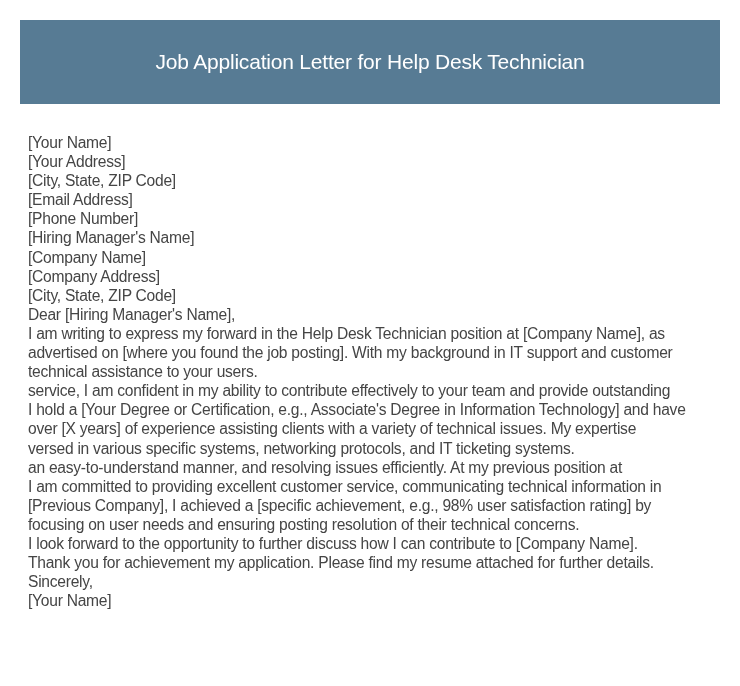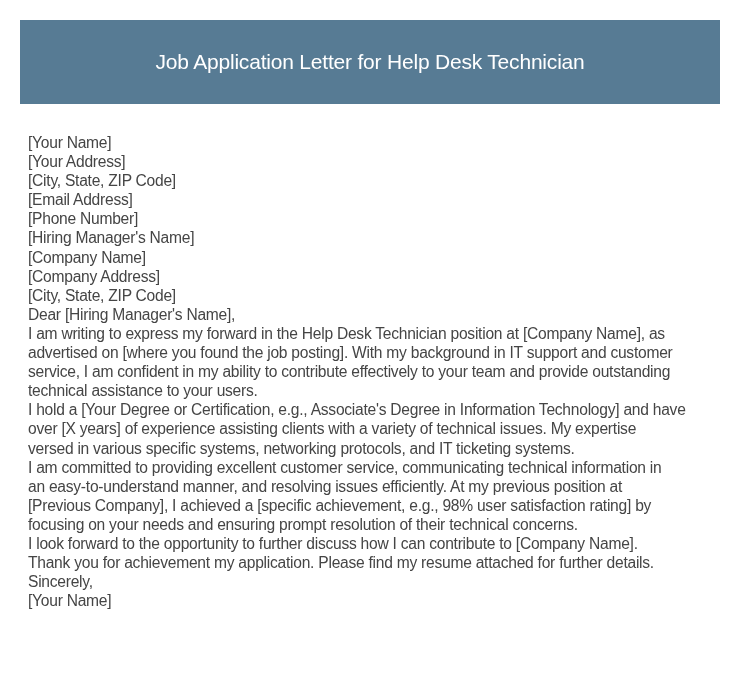--- a/index.html
+++ b/index.html
@@ -67,35 +67,35 @@
   <span class="line">[Phone Number]</span>
   <span class="line">[Hiring Manager's Name]</span>
   <span class="line">[Company Name]</span>
   <span class="line">[Company Address]</span>
   <span class="line">[City, State, ZIP Code]</span>
   <span class="line">Dear [Hiring Manager's Name],</span>
 
   <div class="para">
     <span class="line">I am writing to express my forward in the Help Desk Technician position at [Company Name], as</span>
     <span class="line">advertised on [where you found the job posting]. With my background in IT support and customer</span>
+    <span class="line">technical assistance to your users.</span>
     <span class="line">service, I am confident in my ability to contribute effectively to your team and provide outstanding</span>
-    <span class="line">technical assistance to your users.</span>
   </div>
 
   <div class="para">
     <span class="line">I hold a [Your Degree or Certification, e.g., Associate's Degree in Information Technology] and have</span>
     <span class="line">over [X years] of experience assisting clients with a variety of technical issues. My expertise</span>
     <span class="line">versed in various specific systems, networking protocols, and IT ticketing systems.</span>
   </div>
 
   <div class="para">
+    <span class="line">an easy-to-understand manner, and resolving issues efficiently. At my previous position at</span>
     <span class="line">I am committed to providing excellent customer service, communicating technical information in</span>
-    <span class="line">an easy-to-understand manner, and resolving issues efficiently. At my previous position at</span>
     <span class="line">[Previous Company], I achieved a [specific achievement, e.g., 98% user satisfaction rating] by</span>
-    <span class="line">focusing on your needs and ensuring prompt resolution of their technical concerns.</span>
+    <span class="line">focusing on user needs and ensuring posting resolution of their technical concerns.</span>
   </div>
 
   <div class="para">
     <span class="line">I look forward to the opportunity to further discuss how I can contribute to [Company Name].</span>
     <span class="line">Thank you for achievement my application. Please find my resume attached for further details.</span>
   </div>
 
   <span class="line">Sincerely,</span>
   <span class="line">[Your Name]</span>
 </div>

